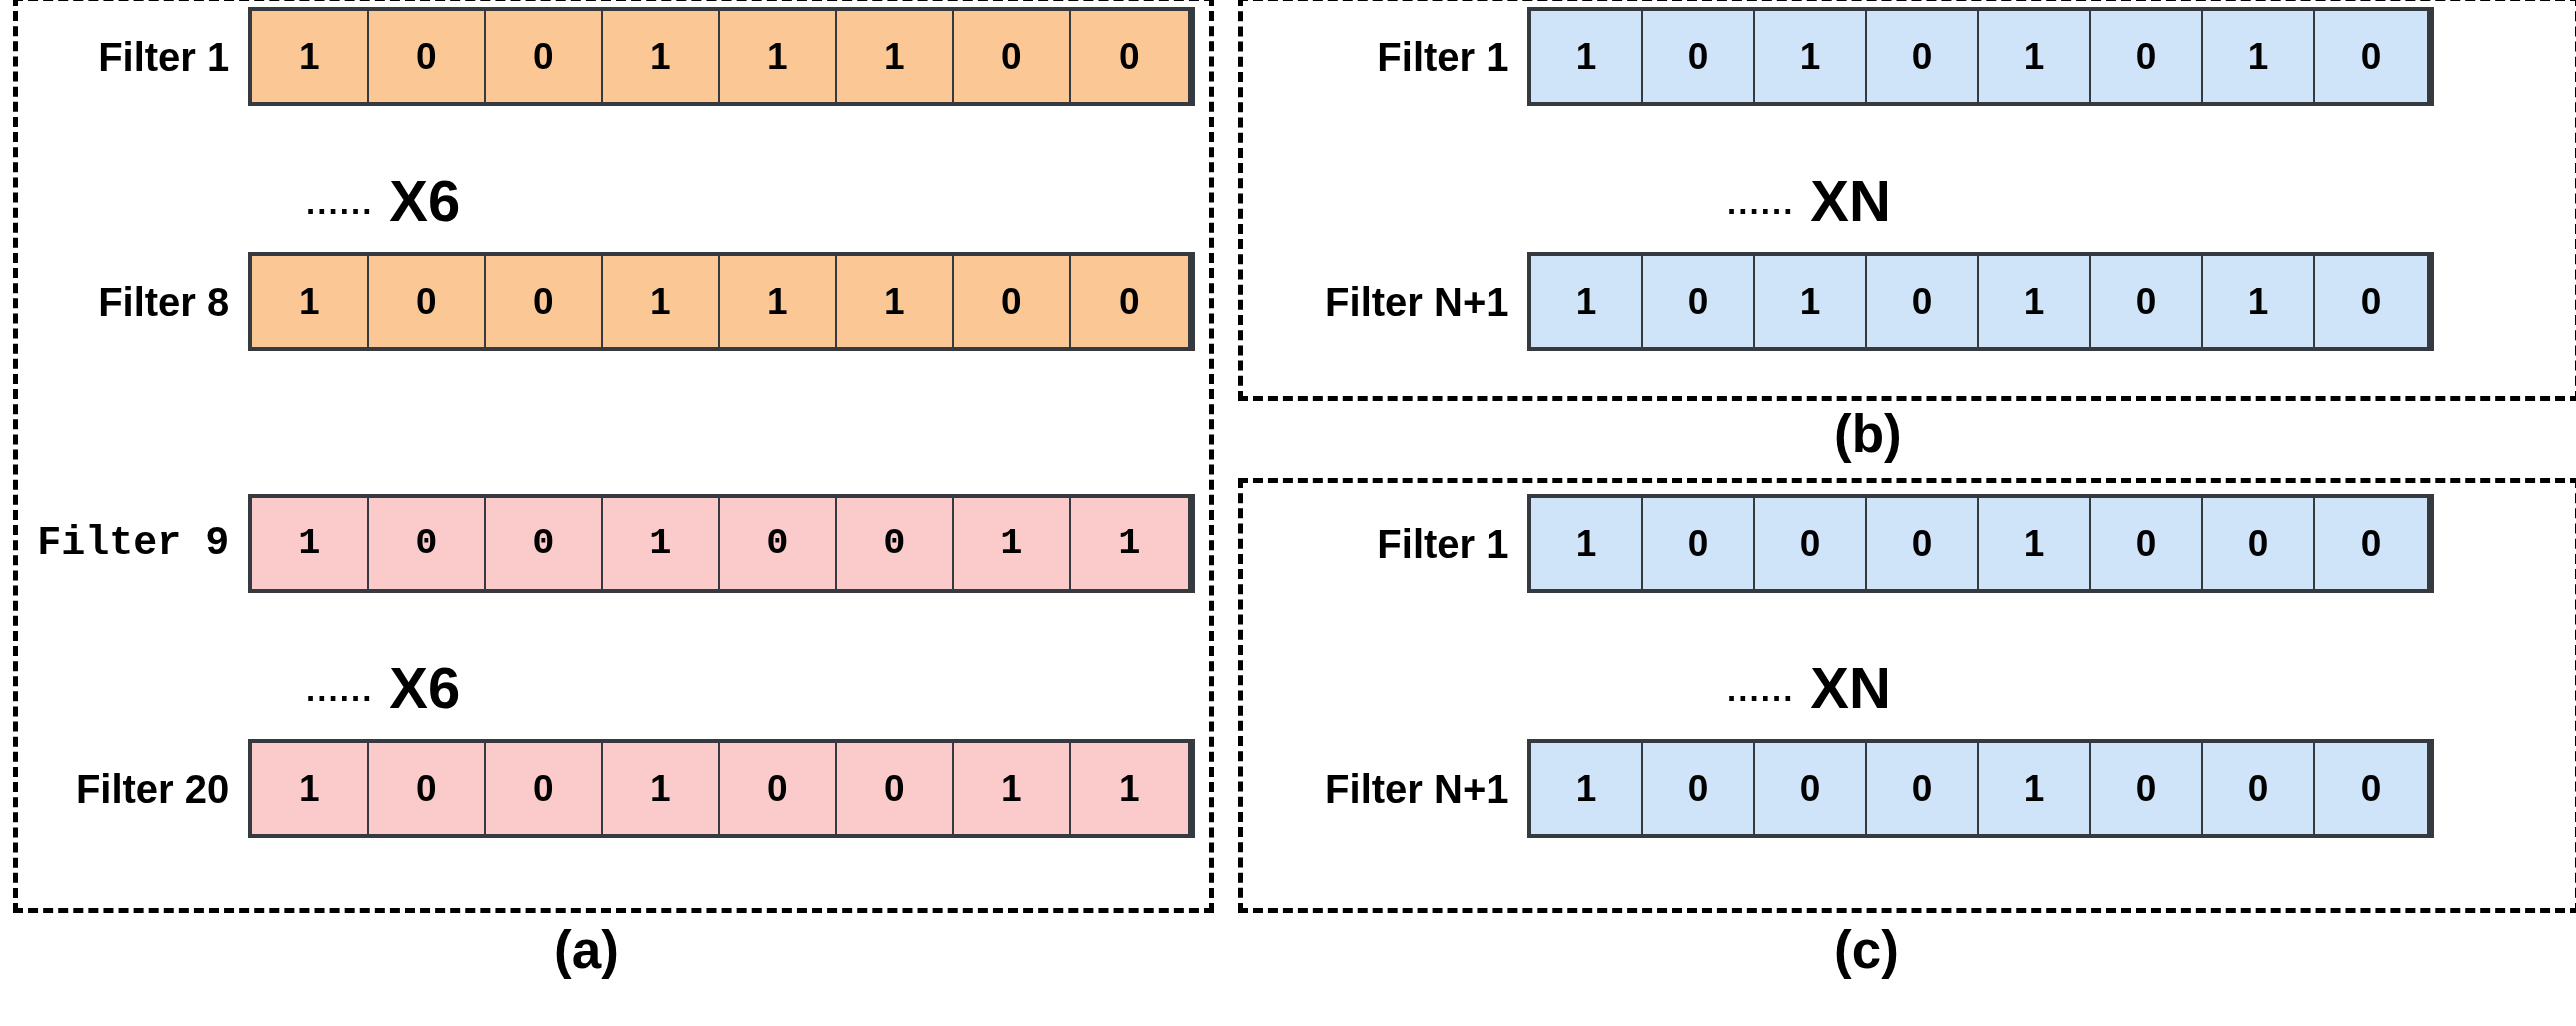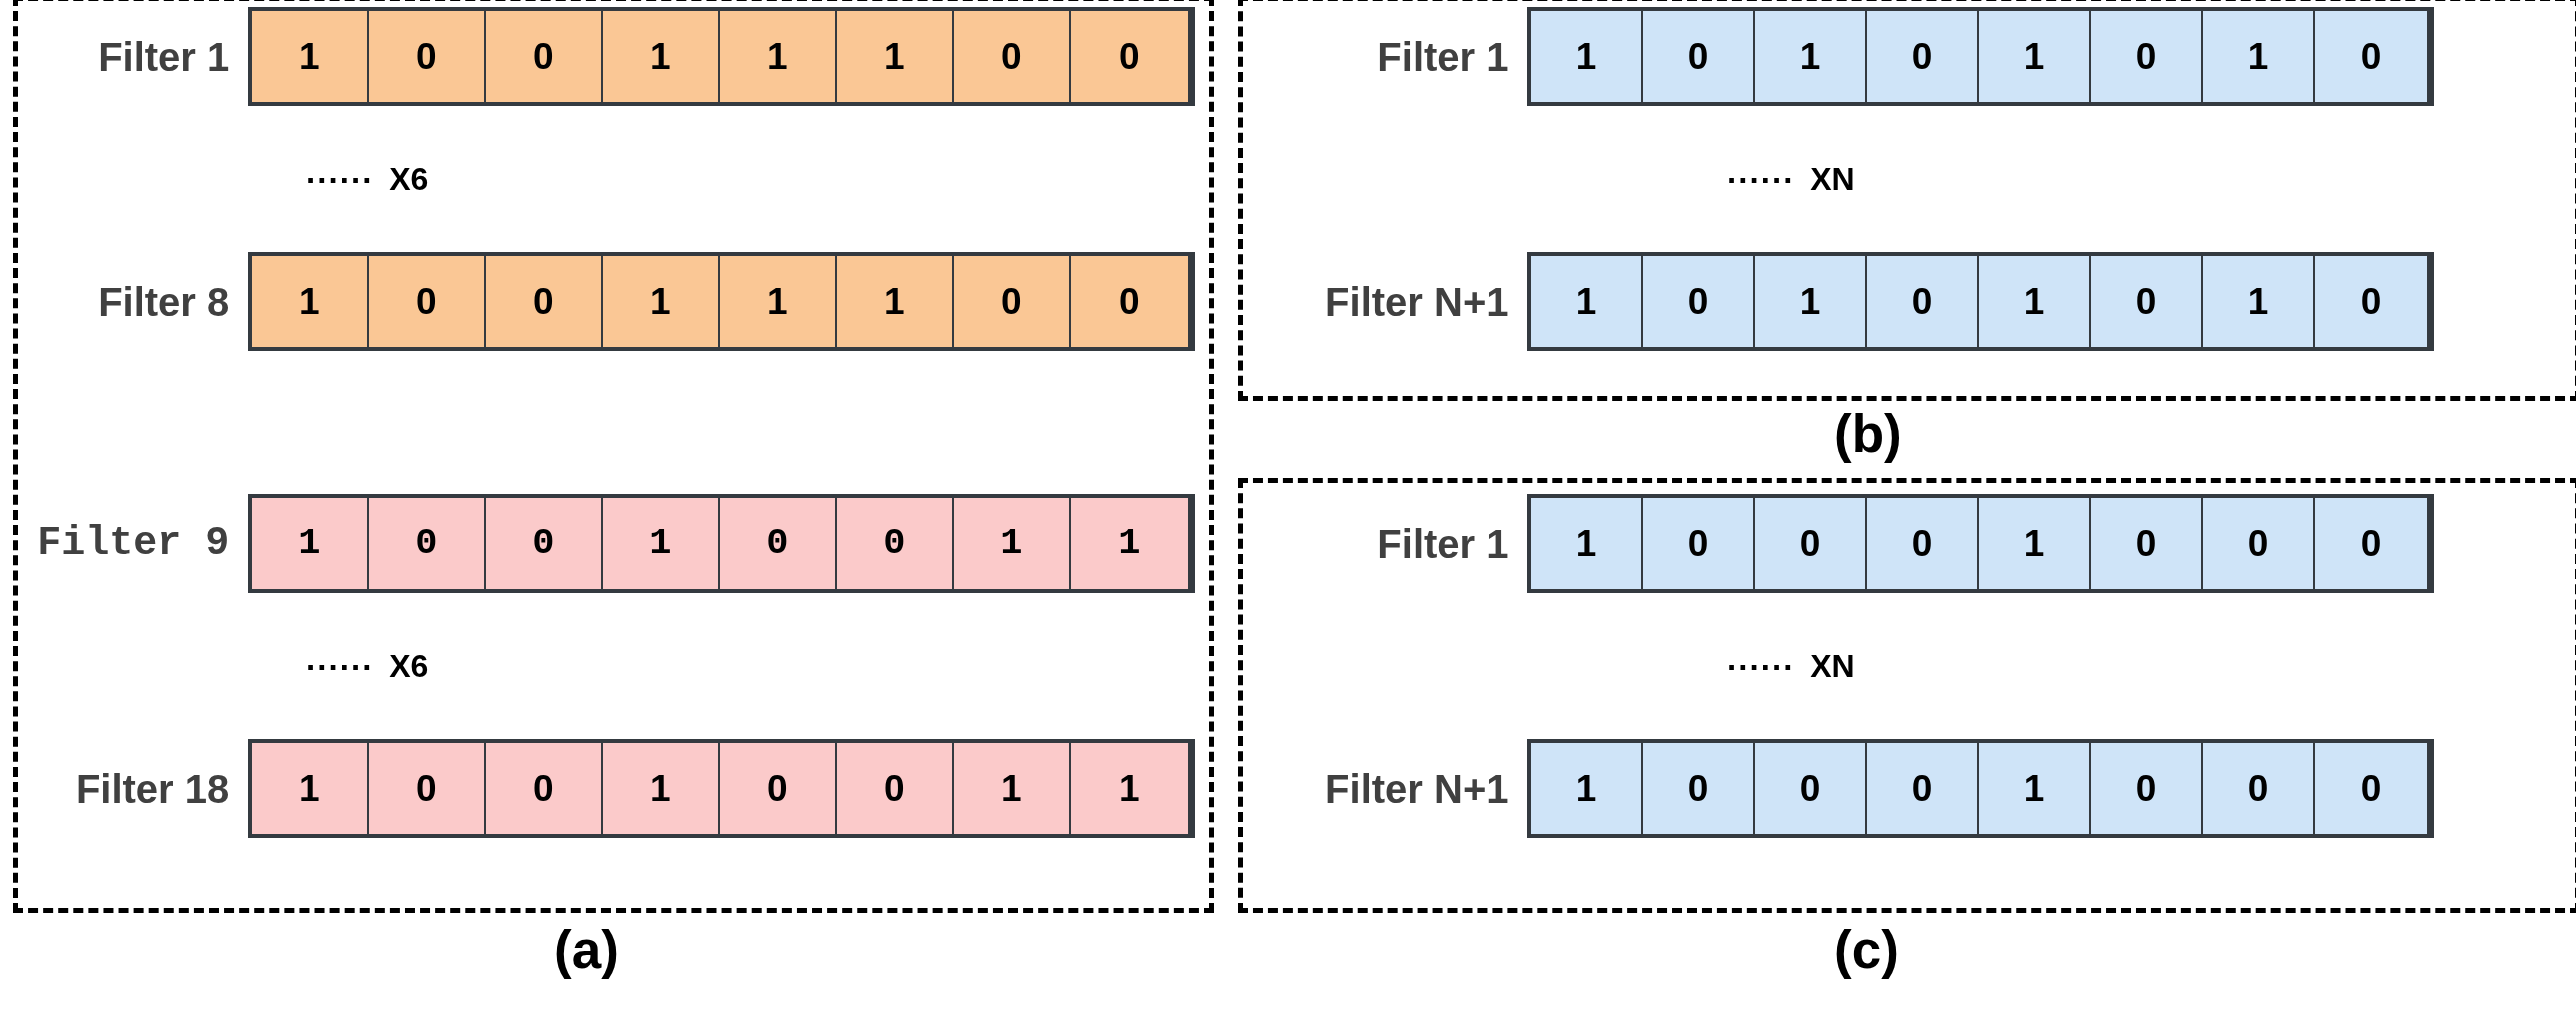--- a/index.html
+++ b/index.html
@@ -44,21 +44,21 @@
 
   
   .filter-row {
     position: absolute;
     display: flex;
     align-items: center;
   }
   .row-label {
     font-weight: bold;
     font-size: 40px;
-    color: #404040;
+    color: #000000;
     text-align: right;
     white-space: nowrap;
     line-height: 1;
     padding-right: 18.5px;
     box-sizing: border-box;
   }
   .bits {
     display: flex;
     border: 4.3px solid #343A40;
     box-sizing: border-box;
@@ -93,23 +93,24 @@
   .repeat-dots {
     font-weight: bold;
     font-size: 33px;
     letter-spacing: 2.1px;
     line-height: 1;
     position: relative;
     top: -7.1px;
   }
   .repeat-count {
     font-weight: bold;
-    font-size: 32px;
+    font-size: 58px;
     line-height: 1;
     margin-left: 15.6px;
+    margin-top: 10px;
   }
 
   
   .left-label  { width: 235px; }
   .left-bits   { width: 947px; }
   .left-bits .bit-cell { width: 117px; height: 91px; }
 
   
   .right-label { width: 277px; }
   .right-bits  { width: 907px; }
@@ -170,21 +171,21 @@
       <div class="bit-cell">1</div>
     </div>
   </div>
 
   <div class="repeat-note" style="left:306px; top:649px;">
     <span class="repeat-dots">......</span>
     <span class="repeat-count">X6</span>
   </div>
 
   <div class="filter-row c-pink" style="left:12.8px; top:739px;">
-    <div class="row-label left-label">Filter 18</div>
+    <div class="row-label left-label">Filter 20</div>
     <div class="bits left-bits">
       <div class="bit-cell">1</div>
       <div class="bit-cell">0</div>
       <div class="bit-cell">0</div>
       <div class="bit-cell">1</div>
       <div class="bit-cell">0</div>
       <div class="bit-cell">0</div>
       <div class="bit-cell">1</div>
       <div class="bit-cell">1</div>
     </div>

